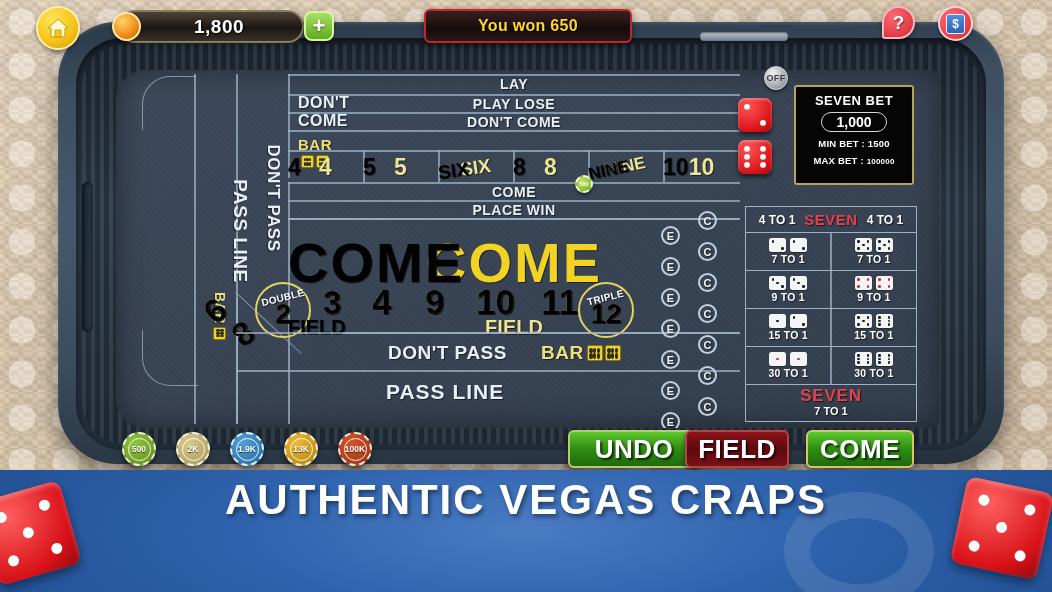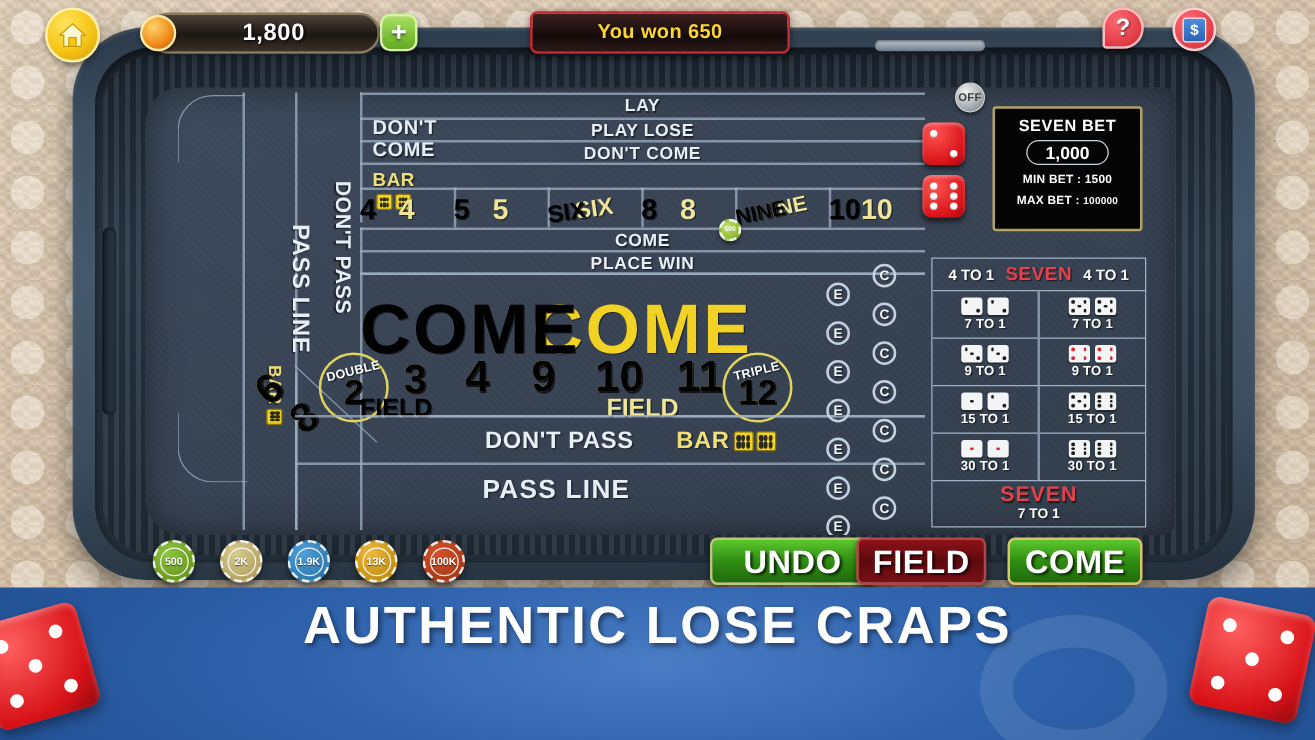--- a/index.html
+++ b/index.html
@@ -935,15 +935,15 @@
       <s style="visibility: hidden;"></s>
       <s></s>
       <s style="visibility: hidden;"></s>
       <s></s>
       <s style="visibility: hidden;"></s>
       <s></s>
       <s style="visibility: hidden;"></s>
       <s></s>
     </div>
   <div class="banner-text">
-    <span class="l2">AUTHENTIC LOSE CRAPS</span>
+    <span class="l2">AUTHENTIC VEGAS CRAPS</span>
   </div>
 </div>
 
 </body></html>

